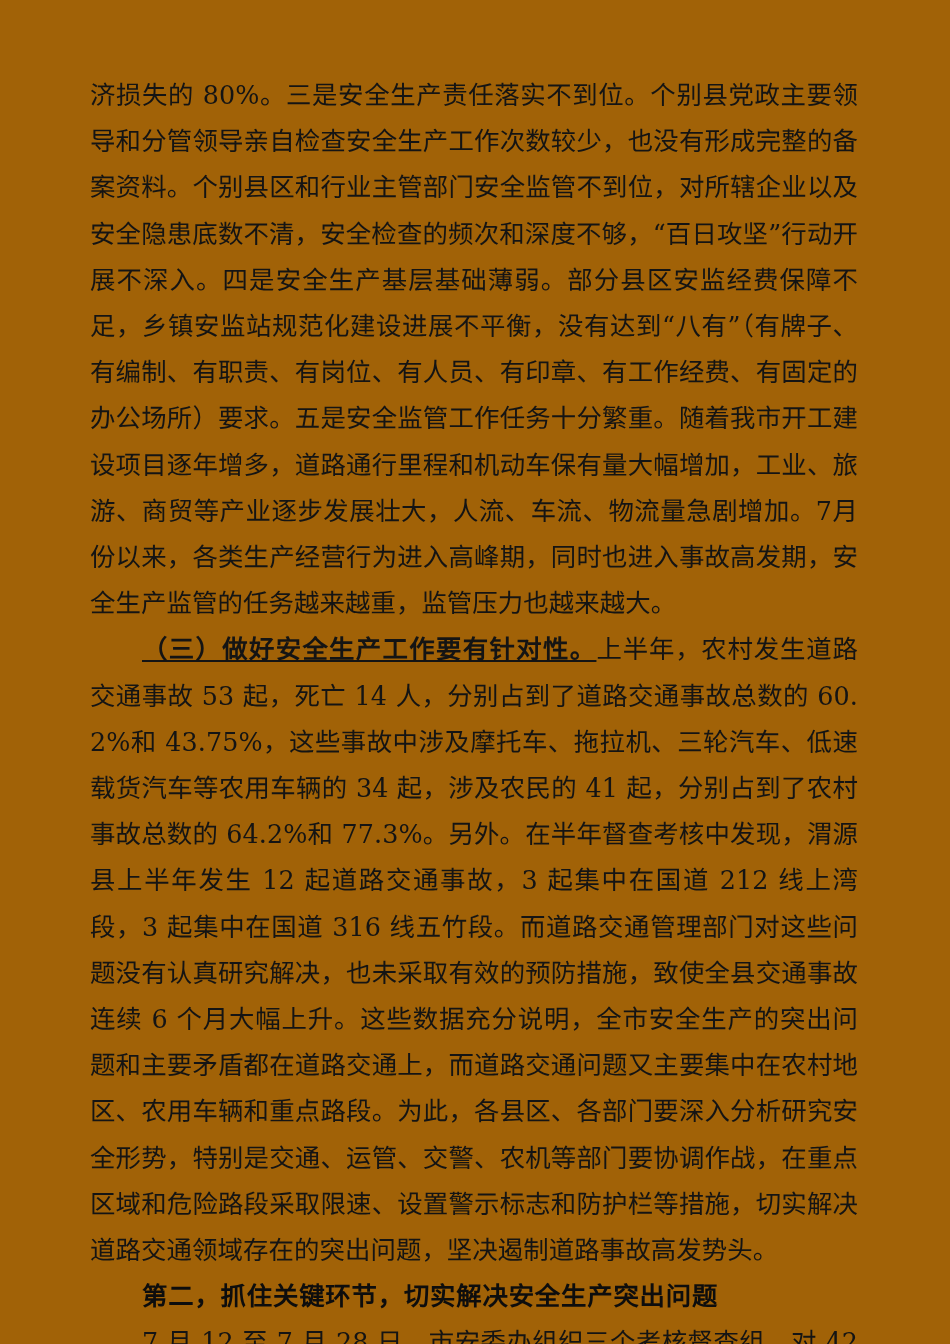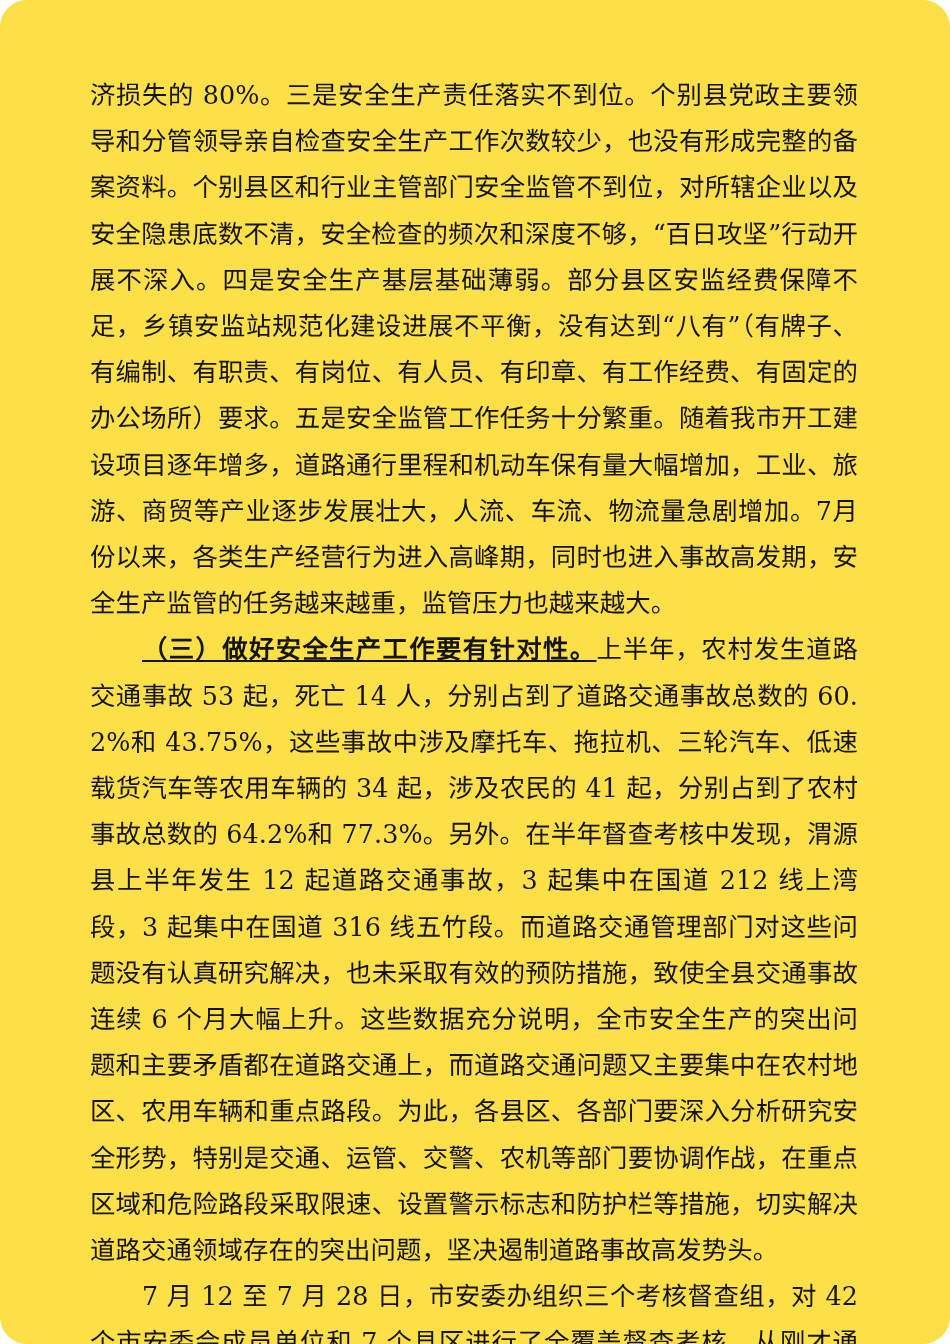--- a/index.html
+++ b/index.html
@@ -13,24 +13,23 @@
     height: 1344px;
     overflow: hidden;
     font-family: "DejaVu Serif", "Liberation Serif", serif;
     color: #1a1a1a;
   }
 
   .page {
     position: relative;
     width: 950px;
     height: 1344px;
-    background: #fde047;
+    background: #a16207;
     box-sizing: border-box;
     padding: 72px 92px 0 90px;
-    border-radius: 27px;
   }
 
   .doc-body {
     width: 768px;
   }
 
   
   p.para {
     margin: 0;
     padding: 0;
@@ -74,17 +73,18 @@
 </head>
 <body>
 
 <div class="page">
   <div class="doc-body">
 
     <p class="para">济损失的 80%。三是安全生产责任落实不到位。个别县党政主要领导和分管领导亲自检查安全生产工作次数较少，也没有形成完整的备案资料。个别县区和行业主管部门安全监管不到位，对所辖企业以及安全隐患底数不清，安全检查的频次和深度不够，“百日攻坚”行动开展不深入。四是安全生产基层基础薄弱。部分县区安监经费保障不足，乡镇安监站规范化建设进展不平衡，没有达到“八有”（有牌子、有编制、有职责、有岗位、有人员、有印章、有工作经费、有固定的办公场所）要求。五是安全监管工作任务十分繁重。随着我市开工建设项目逐年增多，道路通行里程和机动车保有量大幅增加，工业、旅游、商贸等产业逐步发展壮大，人流、车流、物流量急剧增加。7月份以来，各类生产经营行为进入高峰期，同时也进入事故高发期，安全生产监管的任务越来越重，监管压力也越来越大。</p>
 
     <p class="para indent"><span class="lead-bold">（三）做好安全生产工作要有针对性。</span><span>上半年，农村发生道路交通事故 53 起，死亡 14 人，分别占到了道路交通事故总数的 60.2%和 43.75%，这些事故中涉及摩托车、拖拉机、三轮汽车、低速载货汽车等农用车辆的 34 起，涉及农民的 41 起，分别占到了农村事故总数的 64.2%和 77.3%。另外。在半年督查考核中发现，渭源县上半年发生 12 起道路交通事故，3 起集中在国道 212 线上湾段，3 起集中在国道 316 线五竹段。而道路交通管理部门对这些问题没有认真研究解决，也未采取有效的预防措施，致使全县交通事故连续 6 个月大幅上升。这些数据充分说明，全市安全生产的突出问题和主要矛盾都在道路交通上，而道路交通问题又主要集中在农村地区、农用车辆和重点路段。为此，各县区、各部门要深入分析研究安全形势，特别是交通、运管、交警、农机等部门要协调作战，在重点区域和危险路段采取限速、设置警示标志和防护栏等措施，切实解决道路交通领域存在的突出问题，坚决遏制道路事故高发势头。</span></p>
 
+    <p class="section-heading">第二，抓住关键环节，切实解决安全生产突出问题</p>
 
     <p class="para indent">7 月 12 至 7 月 28 日，市安委办组织三个考核督查组，对 42 个市安委会成员单位和 7 个县区进行了全覆盖督查考核，从刚才通报看，各县区、各部门在安全生产方面真正上了心，也切切实实取得了一定成效，但还存在一些不容忽视的突出问题，需要引起高度重视。希望大家坚持问题导向，认真对照问题整改落实，重点抓好以下五个关键环节的工作。</p>
 
   </div>
 </div>
 
 </body></html>

